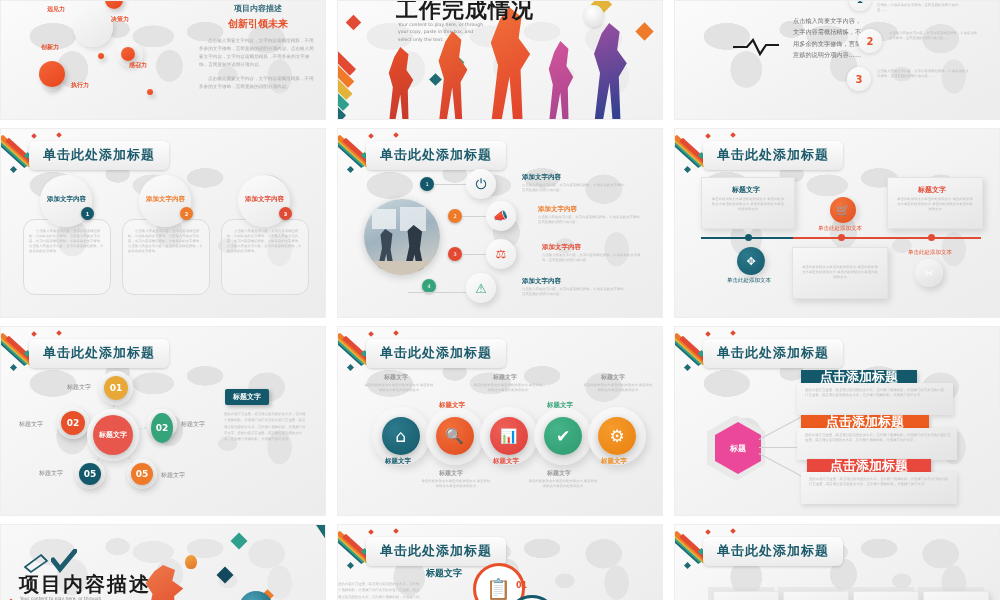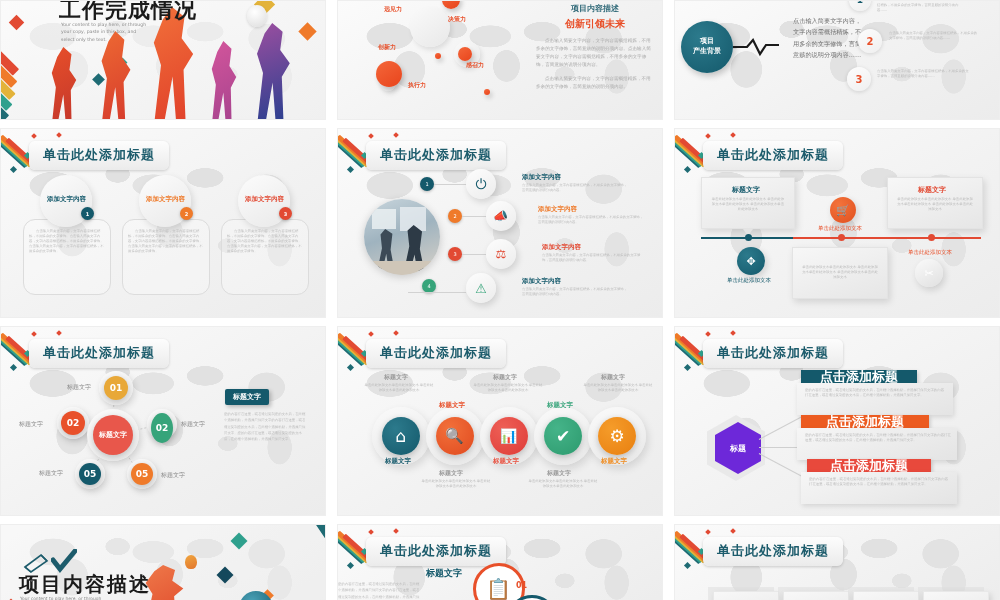--- a/index.html
+++ b/index.html
@@ -119,21 +119,21 @@
           font-size:9px; font-weight:bold; color:#fff; box-shadow:0 2px 6px rgba(0,0,0,.2); }
   .ringwrap { position:absolute; border-radius:50%; background:linear-gradient(150deg,#fbfbfb,#e9e9e9); box-shadow:2px 3px 7px rgba(0,0,0,.14); }
   .lbl-g { position:absolute; font-size:6px; color:#8a8a8a; white-space:nowrap;}
   .tealtag { position:absolute; background:#14596b; color:#fff; font-size:7px; font-weight:bold; padding:3px 8px; border-radius:2px; box-shadow:2px 2px 4px rgba(0,0,0,.25);}
 
   
   .wavecirc { position:absolute; border-radius:50%; display:flex;align-items:center;justify-content:center; box-shadow:0 2px 6px rgba(0,0,0,.22); }
   .wavehalo { position:absolute; border-radius:50%; background:linear-gradient(160deg,#fafafa,#e7e7e7); box-shadow:2px 4px 8px rgba(0,0,0,.12);}
 
   
-  .hex { position:absolute; width:46px;height:52px; background:#6d28d9;
+  .hex { position:absolute; width:46px;height:52px; background:#ec4899;
          clip-path:polygon(50% 0,100% 25%,100% 75%,50% 100%,0 75%,0 25%);
          display:flex;align-items:center;justify-content:center; color:#fff; font-size:8px; font-weight:bold;}
   .hexghost { position:absolute; width:58px;height:66px; background:#e9e9e9;
          clip-path:polygon(50% 0,100% 25%,100% 75%,50% 100%,0 75%,0 25%); }
   .barhead { position:absolute; color:#fff; font-size:13px; font-weight:bold; text-align:center; line-height:13px; box-shadow:1px 2px 4px rgba(0,0,0,.2);}
   .barbody { position:absolute; background:linear-gradient(160deg,#f6f6f6,#e4e4e4); box-shadow:1px 2px 5px rgba(0,0,0,.12); }
   .leader { position:absolute; height:1px; background:#cfcfcf; transform-origin:left center;}
 
   
   .cover10 .bigtitle { position:absolute; left:18px; top:46px; font-size:20px; font-weight:bold; color:#1b1b1b; letter-spacing:2px;}
@@ -144,47 +144,20 @@
 
   
   .box12 { position:absolute; background:linear-gradient(165deg,#f8f8f8,#e9e9e9); box-shadow:2px 3px 6px rgba(0,0,0,.13); border:1px solid #e8e8e8;
            display:flex; align-items:center; justify-content:center; font-size:7px; font-weight:bold;}
   .box12shadow { position:absolute; background:#dfdfdf; }
 </style>
 </head>
 <body>
 
 <div id="gallery">
-
-  <div class="slide cover1">
-    <div class="worldmap" style="opacity:.55"></div>
-
-    <div class="barset" style="position:absolute;left:-44px;top:26px;width:120px;height:100px;">
-      <i style="background:#e24a33;top:-10px;left:8px;width:72px;"></i>
-      <i style="background:#ef7a2a;top:-2px;left:2px;width:78px;"></i>
-      <i style="background:#e3b33a;top:6px;left:-4px;width:84px;"></i>
-      <i style="background:#2fa08d;top:14px;left:-10px;width:88px;"></i>
-      <i style="background:#1f6b74;top:22px;left:-16px;width:92px;"></i>
-    </div>
-    <div class="diamond" style="left:10px;top:16px;width:11px;height:11px;background:#e24a33;"></div>
-    <div class="diamond" style="left:300px;top:24px;width:13px;height:13px;background:#ef7a2a;"></div>
-    <div class="diamond" style="left:256px;top:-4px;width:15px;height:15px;background:#e3b33a;"></div>
-    <div class="diamond" style="left:93px;top:74px;width:9px;height:9px;background:#1f6b74;"></div>
-    <div class="diamond" style="left:118px;top:58px;width:7px;height:7px;background:#2fa08d;"></div>
-
-    <div class="runner" style="left:46px;width:34px;height:72px;background:linear-gradient(150deg,#e8502a,#c4372b);clip-path:polygon(48% 0,72% 10%,66% 32%,86% 46%,70% 60%,72% 100%,54% 100%,48% 66%,34% 100%,16% 100%,26% 56%,14% 36%,30% 14%);"></div>
-    <div class="runner" style="left:96px;width:38px;height:88px;background:linear-gradient(150deg,#ee6a33,#d63b2c);clip-path:polygon(48% 0,72% 10%,66% 30%,88% 44%,70% 58%,74% 100%,56% 100%,48% 64%,34% 100%,14% 100%,26% 54%,12% 34%,30% 12%);"></div>
-    <div class="runner" style="left:148px;width:48px;height:112px;background:linear-gradient(150deg,#f2713a,#e0402a);clip-path:polygon(48% 0,74% 9%,68% 28%,92% 42%,72% 56%,76% 100%,56% 100%,49% 62%,33% 100%,12% 100%,25% 52%,10% 32%,29% 11%);"></div>
-    <div class="runner" style="left:206px;width:34px;height:78px;background:linear-gradient(150deg,#d4569c,#a6438e);clip-path:polygon(48% 0,72% 10%,66% 32%,86% 46%,70% 60%,72% 100%,54% 100%,48% 66%,34% 100%,16% 100%,26% 56%,14% 36%,30% 14%);"></div>
-    <div class="runner" style="left:252px;width:40px;height:96px;background:linear-gradient(160deg,#9c4fa0,#2b3f8f);clip-path:polygon(48% 0,74% 9%,68% 28%,92% 42%,72% 56%,76% 100%,56% 100%,49% 62%,33% 100%,12% 100%,25% 52%,10% 32%,29% 11%);"></div>
-    <div class="circ" style="left:246px;top:4px;width:20px;height:22px;background:radial-gradient(circle at 38% 32%,#ffffff,#dcdcdc);box-shadow:0 1px 3px rgba(0,0,0,.15);"></div>
-
-    <div class="bigtitle">工作完成情况</div>
-    <div class="sub">Your content to play here, or through your copy, paste in this box, and select only the text.</div>
-  </div>
 
   <div class="slide">
     <div class="worldmap"></div>
     <div class="bub grey" style="left:72px;top:6px;width:40px;height:40px;"></div>
     <div class="bub grey" style="left:116px;top:40px;width:26px;height:26px;"></div>
     <div class="bub grey" style="left:42px;top:74px;width:16px;height:16px;"></div>
     <div class="bub org" style="left:104px;top:-10px;width:18px;height:18px;"></div>
     <div class="bub org" style="left:120px;top:46px;width:14px;height:14px;"></div>
     <div class="bub org" style="left:97px;top:52px;width:6px;height:6px;"></div>
     <div class="bub org" style="left:38px;top:60px;width:26px;height:26px;"></div>
@@ -197,27 +170,50 @@
     <div class="lbl-org" style="left:70px;top:80px;">执行力</div>
 
     <div class="s2head">
       <div class="h1">项目内容描述</div>
       <div class="h2">创新引领未来</div>
       <p>点击输入简要文字内容，文字内容需概括精炼，不用多余的文字修饰，言简意赅的说明分项内容。点击输入简要文字内容，文字内容需概括精炼，不用多余的文字修饰，言简意赅的说明分项内容。</p>
       <p>点击输入简要文字内容，文字内容需概括精炼，不用多余的文字修饰，言简意赅的说明分项内容。</p>
     </div>
   </div>
 
+  <div class="slide cover1">
+    <div class="worldmap" style="opacity:.55"></div>
+
+    <div class="barset" style="position:absolute;left:-44px;top:26px;width:120px;height:100px;">
+      <i style="background:#e24a33;top:-10px;left:8px;width:72px;"></i>
+      <i style="background:#ef7a2a;top:-2px;left:2px;width:78px;"></i>
+      <i style="background:#e3b33a;top:6px;left:-4px;width:84px;"></i>
+      <i style="background:#2fa08d;top:14px;left:-10px;width:88px;"></i>
+      <i style="background:#1f6b74;top:22px;left:-16px;width:92px;"></i>
+    </div>
+    <div class="diamond" style="left:10px;top:16px;width:11px;height:11px;background:#e24a33;"></div>
+    <div class="diamond" style="left:300px;top:24px;width:13px;height:13px;background:#ef7a2a;"></div>
+    <div class="diamond" style="left:256px;top:-4px;width:15px;height:15px;background:#e3b33a;"></div>
+    <div class="diamond" style="left:93px;top:74px;width:9px;height:9px;background:#1f6b74;"></div>
+    <div class="diamond" style="left:118px;top:58px;width:7px;height:7px;background:#2fa08d;"></div>
+
+    <div class="runner" style="left:46px;width:34px;height:72px;background:linear-gradient(150deg,#e8502a,#c4372b);clip-path:polygon(48% 0,72% 10%,66% 32%,86% 46%,70% 60%,72% 100%,54% 100%,48% 66%,34% 100%,16% 100%,26% 56%,14% 36%,30% 14%);"></div>
+    <div class="runner" style="left:96px;width:38px;height:88px;background:linear-gradient(150deg,#ee6a33,#d63b2c);clip-path:polygon(48% 0,72% 10%,66% 30%,88% 44%,70% 58%,74% 100%,56% 100%,48% 64%,34% 100%,14% 100%,26% 54%,12% 34%,30% 12%);"></div>
+    <div class="runner" style="left:148px;width:48px;height:112px;background:linear-gradient(150deg,#f2713a,#e0402a);clip-path:polygon(48% 0,74% 9%,68% 28%,92% 42%,72% 56%,76% 100%,56% 100%,49% 62%,33% 100%,12% 100%,25% 52%,10% 32%,29% 11%);"></div>
+    <div class="runner" style="left:206px;width:34px;height:78px;background:linear-gradient(150deg,#d4569c,#a6438e);clip-path:polygon(48% 0,72% 10%,66% 32%,86% 46%,70% 60%,72% 100%,54% 100%,48% 66%,34% 100%,16% 100%,26% 56%,14% 36%,30% 14%);"></div>
+    <div class="runner" style="left:252px;width:40px;height:96px;background:linear-gradient(160deg,#9c4fa0,#2b3f8f);clip-path:polygon(48% 0,74% 9%,68% 28%,92% 42%,72% 56%,76% 100%,56% 100%,49% 62%,33% 100%,12% 100%,25% 52%,10% 32%,29% 11%);"></div>
+    <div class="circ" style="left:246px;top:4px;width:20px;height:22px;background:radial-gradient(circle at 38% 32%,#ffffff,#dcdcdc);box-shadow:0 1px 3px rgba(0,0,0,.15);"></div>
+
+    <div class="bigtitle">工作完成情况</div>
+    <div class="sub">Your content to play here, or through your copy, paste in this box, and select only the text.</div>
+  </div>
+
   <div class="slide">
     <div class="worldmap"></div>
     <div class="ghostcirc" style="left:96px;top:-20px;width:128px;height:128px;"></div>
-    <div class="circ navycirc" style="left:6px;top:20px;width:52px;height:52px;border-radius:50%;flex-direction:column;">
-      <span>项目</span>
-      <span>产生背景</span>
-    </div>
     <svg style="position:absolute;left:58px;top:36px;" width="46" height="20" viewBox="0 0 46 20">
       <polyline points="0,10 14,10 20,3 27,17 33,8 46,8" fill="none" stroke="#1a1a1a" stroke-width="2.2"></polyline>
     </svg>
     <div class="txt" style="left:118px;top:14px;width:70px;font-size:6.2px;color:#6e6e6e;line-height:1.85;">点击输入简要文字内容，文字内容需概括精炼，不用多余的文字修饰，言简意赅的说明分项内容……</div>
 
     <div class="circ numcirc" style="left:174px;top:-12px;width:22px;height:22px;font-size:9px;color:#14596b;">
         <span>1</span>
       </div>
     <div class="txt lorem sz5" style="left:202px;top:2px;width:90px;">括精炼，不用多余的文字修饰，言简意赅的说明分项内容……</div>
 

